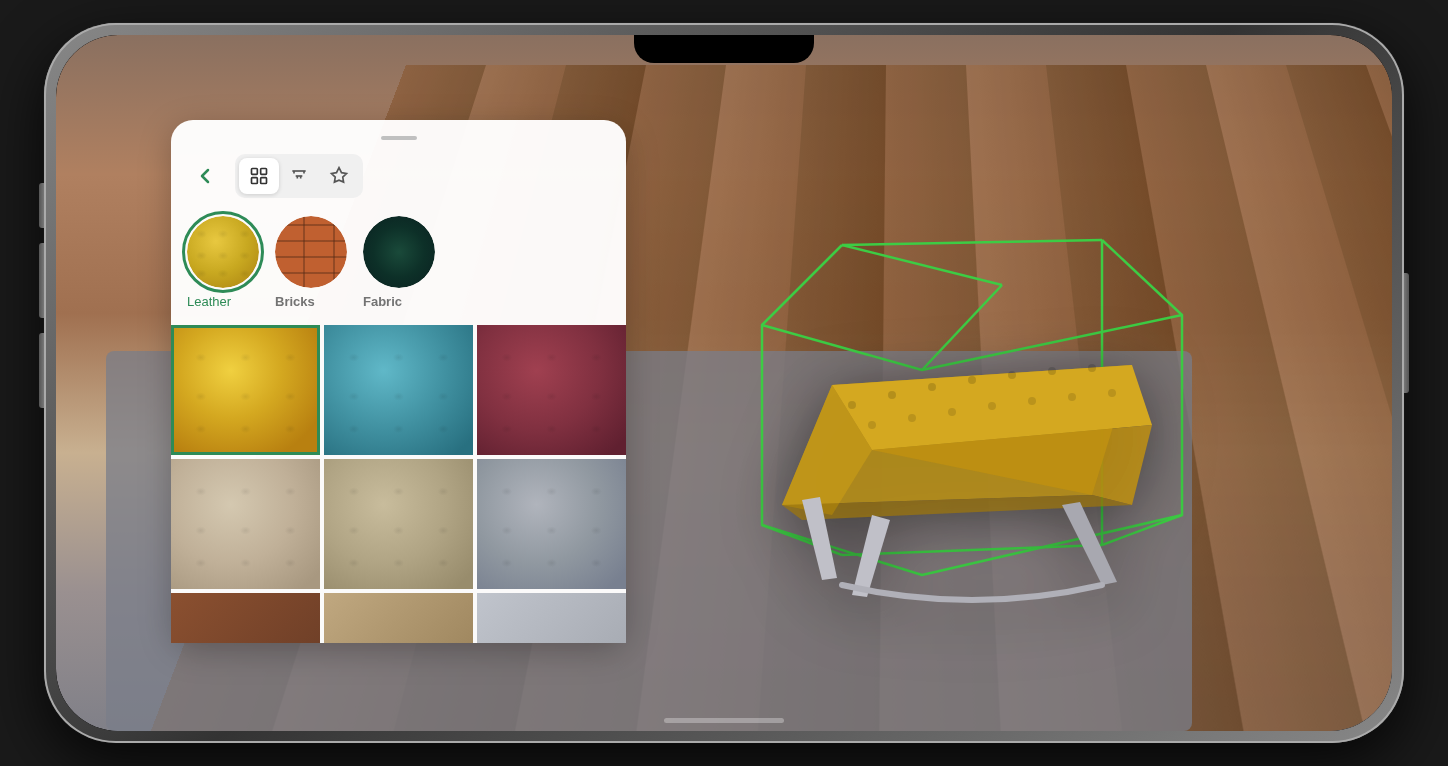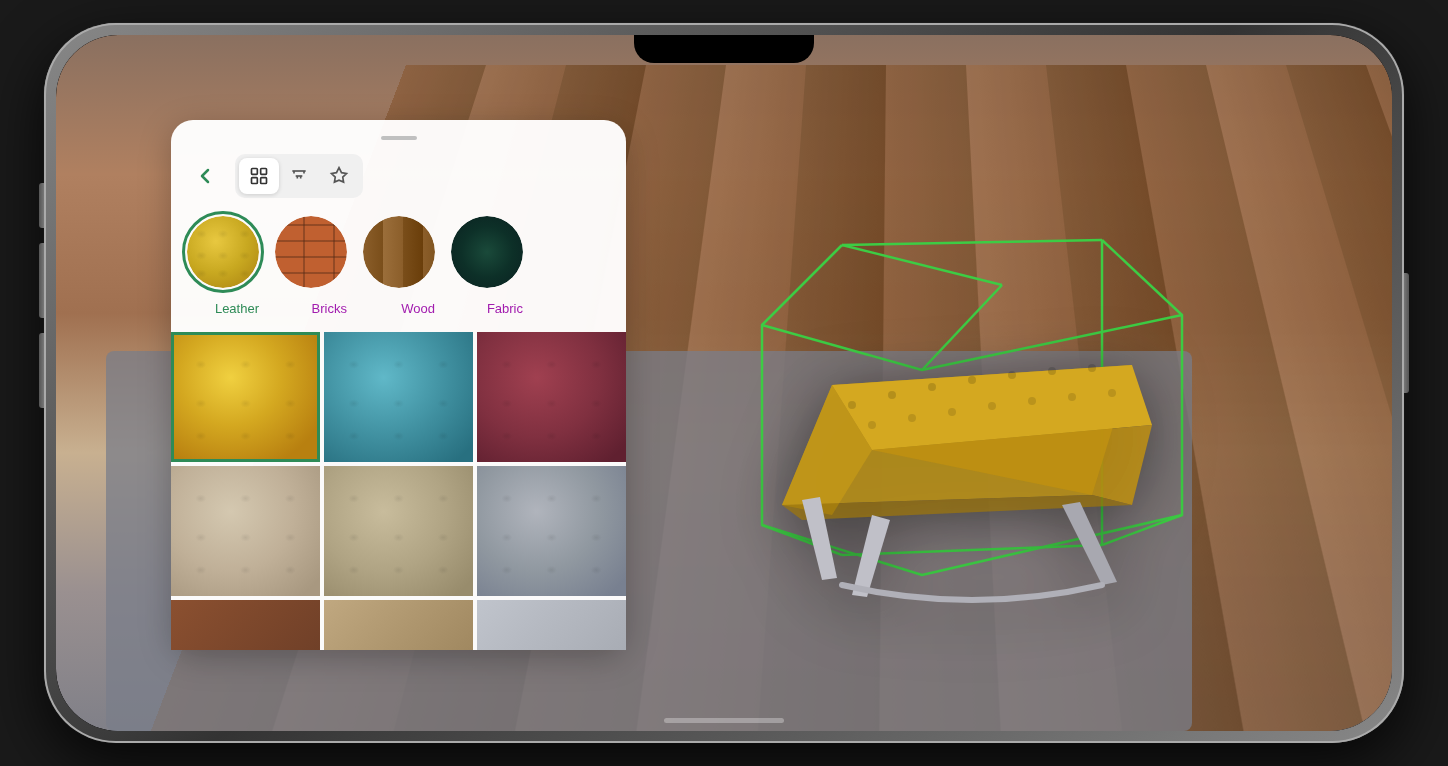--- a/index.html
+++ b/index.html
@@ -249,42 +249,42 @@
     .categories {
       display: flex;
       gap: 16px;
       margin-bottom: 16px;
       overflow: visible;
     }
 
     .category-item {
       display: flex;
       flex-direction: column;
-      align-items: flex-end;
-      gap: 13px;
+      align-items: flex-start;
+      gap: 6px;
       cursor: pointer;
     }
 
     .category-circle {
       width: 72px;
       height: 72px;
       border-radius: 50%;
       overflow: hidden;
       position: relative;
     }
 
     .category-circle.selected {
       outline: 3px solid #2E8B57;
       outline-offset: 2px;
     }
 
     .category-label {
       font-size: 13px;
-      color: #a21caf;
-      font-weight: 400;
+      color: #737373;
+      font-weight: 700;
     }
 
     .category-label.selected {
       color: #2E8B57;
       font-weight: 500;
     }
 
     
     .tex-leather {
       background: radial-gradient(circle at 40% 35%, #e8c840, #c8a820, #a88010);
@@ -559,28 +559,20 @@
 
           <div class="category-item">
             <div class="category-circle">
               <div class="category-clip">
                 <div class="tex-bricks"></div>
               </div>
             </div>
             <span class="category-label">Bricks</span>
           </div>
 
-          <div class="category-item">
-            <div class="category-circle">
-              <div class="category-clip">
-                <div class="tex-wood"></div>
-              </div>
-            </div>
-            <span class="category-label">Wood</span>
-          </div>
 
           <div class="category-item">
             <div class="category-circle">
               <div class="category-clip">
                 <div class="tex-fabric"></div>
               </div>
             </div>
             <span class="category-label">Fabric</span>
           </div>
 

